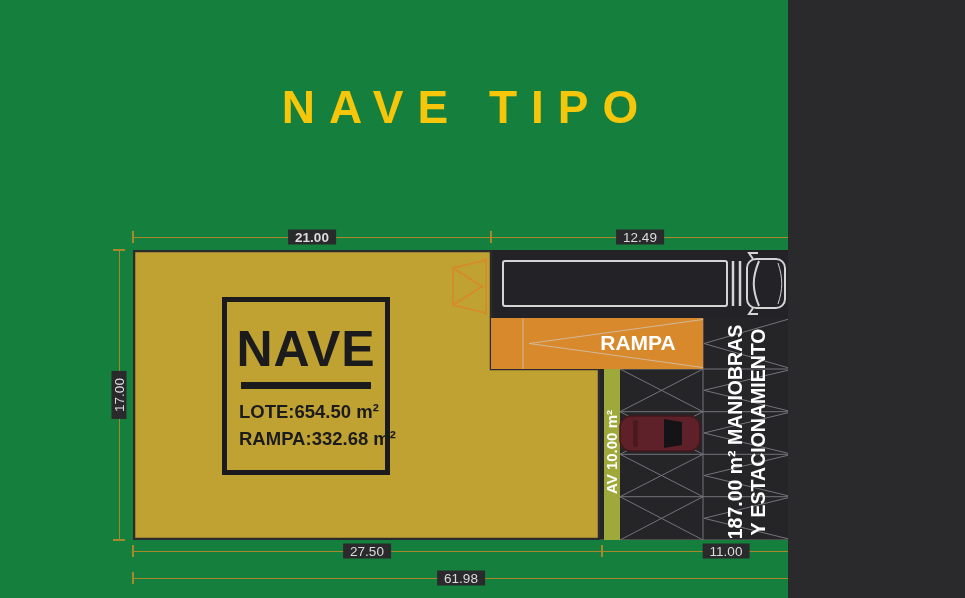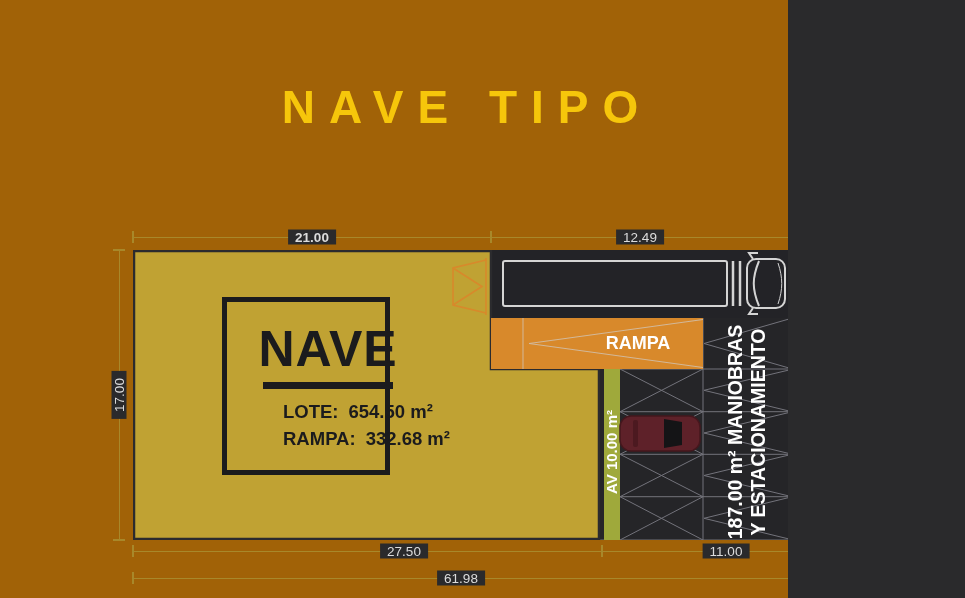--- a/index.html
+++ b/index.html
@@ -1,34 +1,34 @@
 <!DOCTYPE html>
 <html><head>
 <meta charset="utf-8">
 <style>
   html,body{margin:0;padding:0;background:#2A2A2C;}
-  .stage{position:relative;width:788px;height:598px;background:#a16207;overflow:hidden;
+  .stage{position:relative;width:788px;height:598px;background:#15803d;overflow:hidden;
          font-family:"Liberation Sans",sans-serif;}
   .page-title{position:absolute;left:467px;top:80px;transform:translateX(-50%);
     margin:0;color:#F6C60B;font-size:46px;font-weight:bold;letter-spacing:14px;white-space:nowrap;}
   .plan{position:absolute;left:133px;top:250px;width:656px;height:290px;}
   .plan svg{position:absolute;left:0;top:0;}
 
   
   .nave-box{position:absolute;left:222px;top:297px;width:168px;height:178px;box-sizing:border-box;
     border:5px solid #1B1B1D;display:flex;flex-direction:column;align-items:center;
-    justify-content:center;color:#1B1B1D;padding-left:44px;}
+    justify-content:center;color:#1B1B1D;}
   .nave-box .big{font-size:50px;font-weight:bold;letter-spacing:1px;line-height:52px;}
   .nave-box .rule{width:130px;height:7px;background:#1B1B1D;margin:7px 0 12px 0;}
   .nave-rows{display:flex;flex-direction:column;gap:5px;align-self:flex-start;margin-left:12px;}
-  .nave-row{display:flex;gap:10px;font-size:18.5px;font-weight:bold;white-space:nowrap;}
+  .nave-row{display:flex;font-size:18.5px;font-weight:bold;white-space:nowrap;}
 
   
   .zone-label{position:absolute;color:#FFFFFF;font-weight:bold;white-space:nowrap;}
-  .rampa-label{left:638px;top:343px;transform:translate(-50%,-50%);font-size:18px;}
+  .rampa-label{left:638px;top:343px;transform:translate(-50%,-50%);font-size:21px;}
   .av-label{left:611px;top:452px;transform:translate(-50%,-50%) rotate(-90deg);font-size:15px;}
   .maniobras-label{left:747px;top:432px;transform:translate(-50%,-50%) rotate(-90deg);
     font-size:19.5px;line-height:23px;text-align:center;}
 
   
   .dline-h{position:absolute;height:1px;background:#A8882A;}
   .dline-v{position:absolute;width:1px;background:#A8882A;}
   .dtick-v{position:absolute;width:2px;height:12px;background:#A8882A;}
   .dtick-h{position:absolute;width:12px;height:2px;background:#A8882A;}
   .dlabel{position:absolute;transform:translate(-50%,-50%);background:#2A2A2C;color:#DCDCDC;
@@ -163,21 +163,21 @@
   <div class="dline-v" style="left:822px;top:250px;height:290px;"></div>
   <div class="dtick-h" style="left:816px;top:249px;"></div>
   <div class="dtick-h" style="left:816px;top:539px;"></div>
   <div class="dlabel rot" style="left:822px;top:395px;">17.00</div>
 
   <div class="dline-h" style="left:133px;top:551px;width:469px;"></div>
   <div class="dline-h" style="left:602px;top:551px;width:187px;"></div>
   <div class="dtick-v" style="left:132px;top:545px;"></div>
   <div class="dtick-v" style="left:601px;top:545px;"></div>
   <div class="dtick-v" style="left:788px;top:545px;"></div>
-  <div class="dlabel" style="left:367px;top:551px;margin-left:37px;">27.50</div>
+  <div class="dlabel" style="left:367px;top:551px;">27.50</div>
   <div class="dlabel" style="left:726px;top:551px;">11.00</div>
 
   <div class="dline-h" style="left:133px;top:578px;width:656px;"></div>
   <div class="dtick-v" style="left:132px;top:572px;"></div>
   <div class="dtick-v" style="left:788px;top:572px;"></div>
   <div class="dlabel" style="left:461px;top:578px;">61.98</div>
 
 </div>
 
 </body></html>

